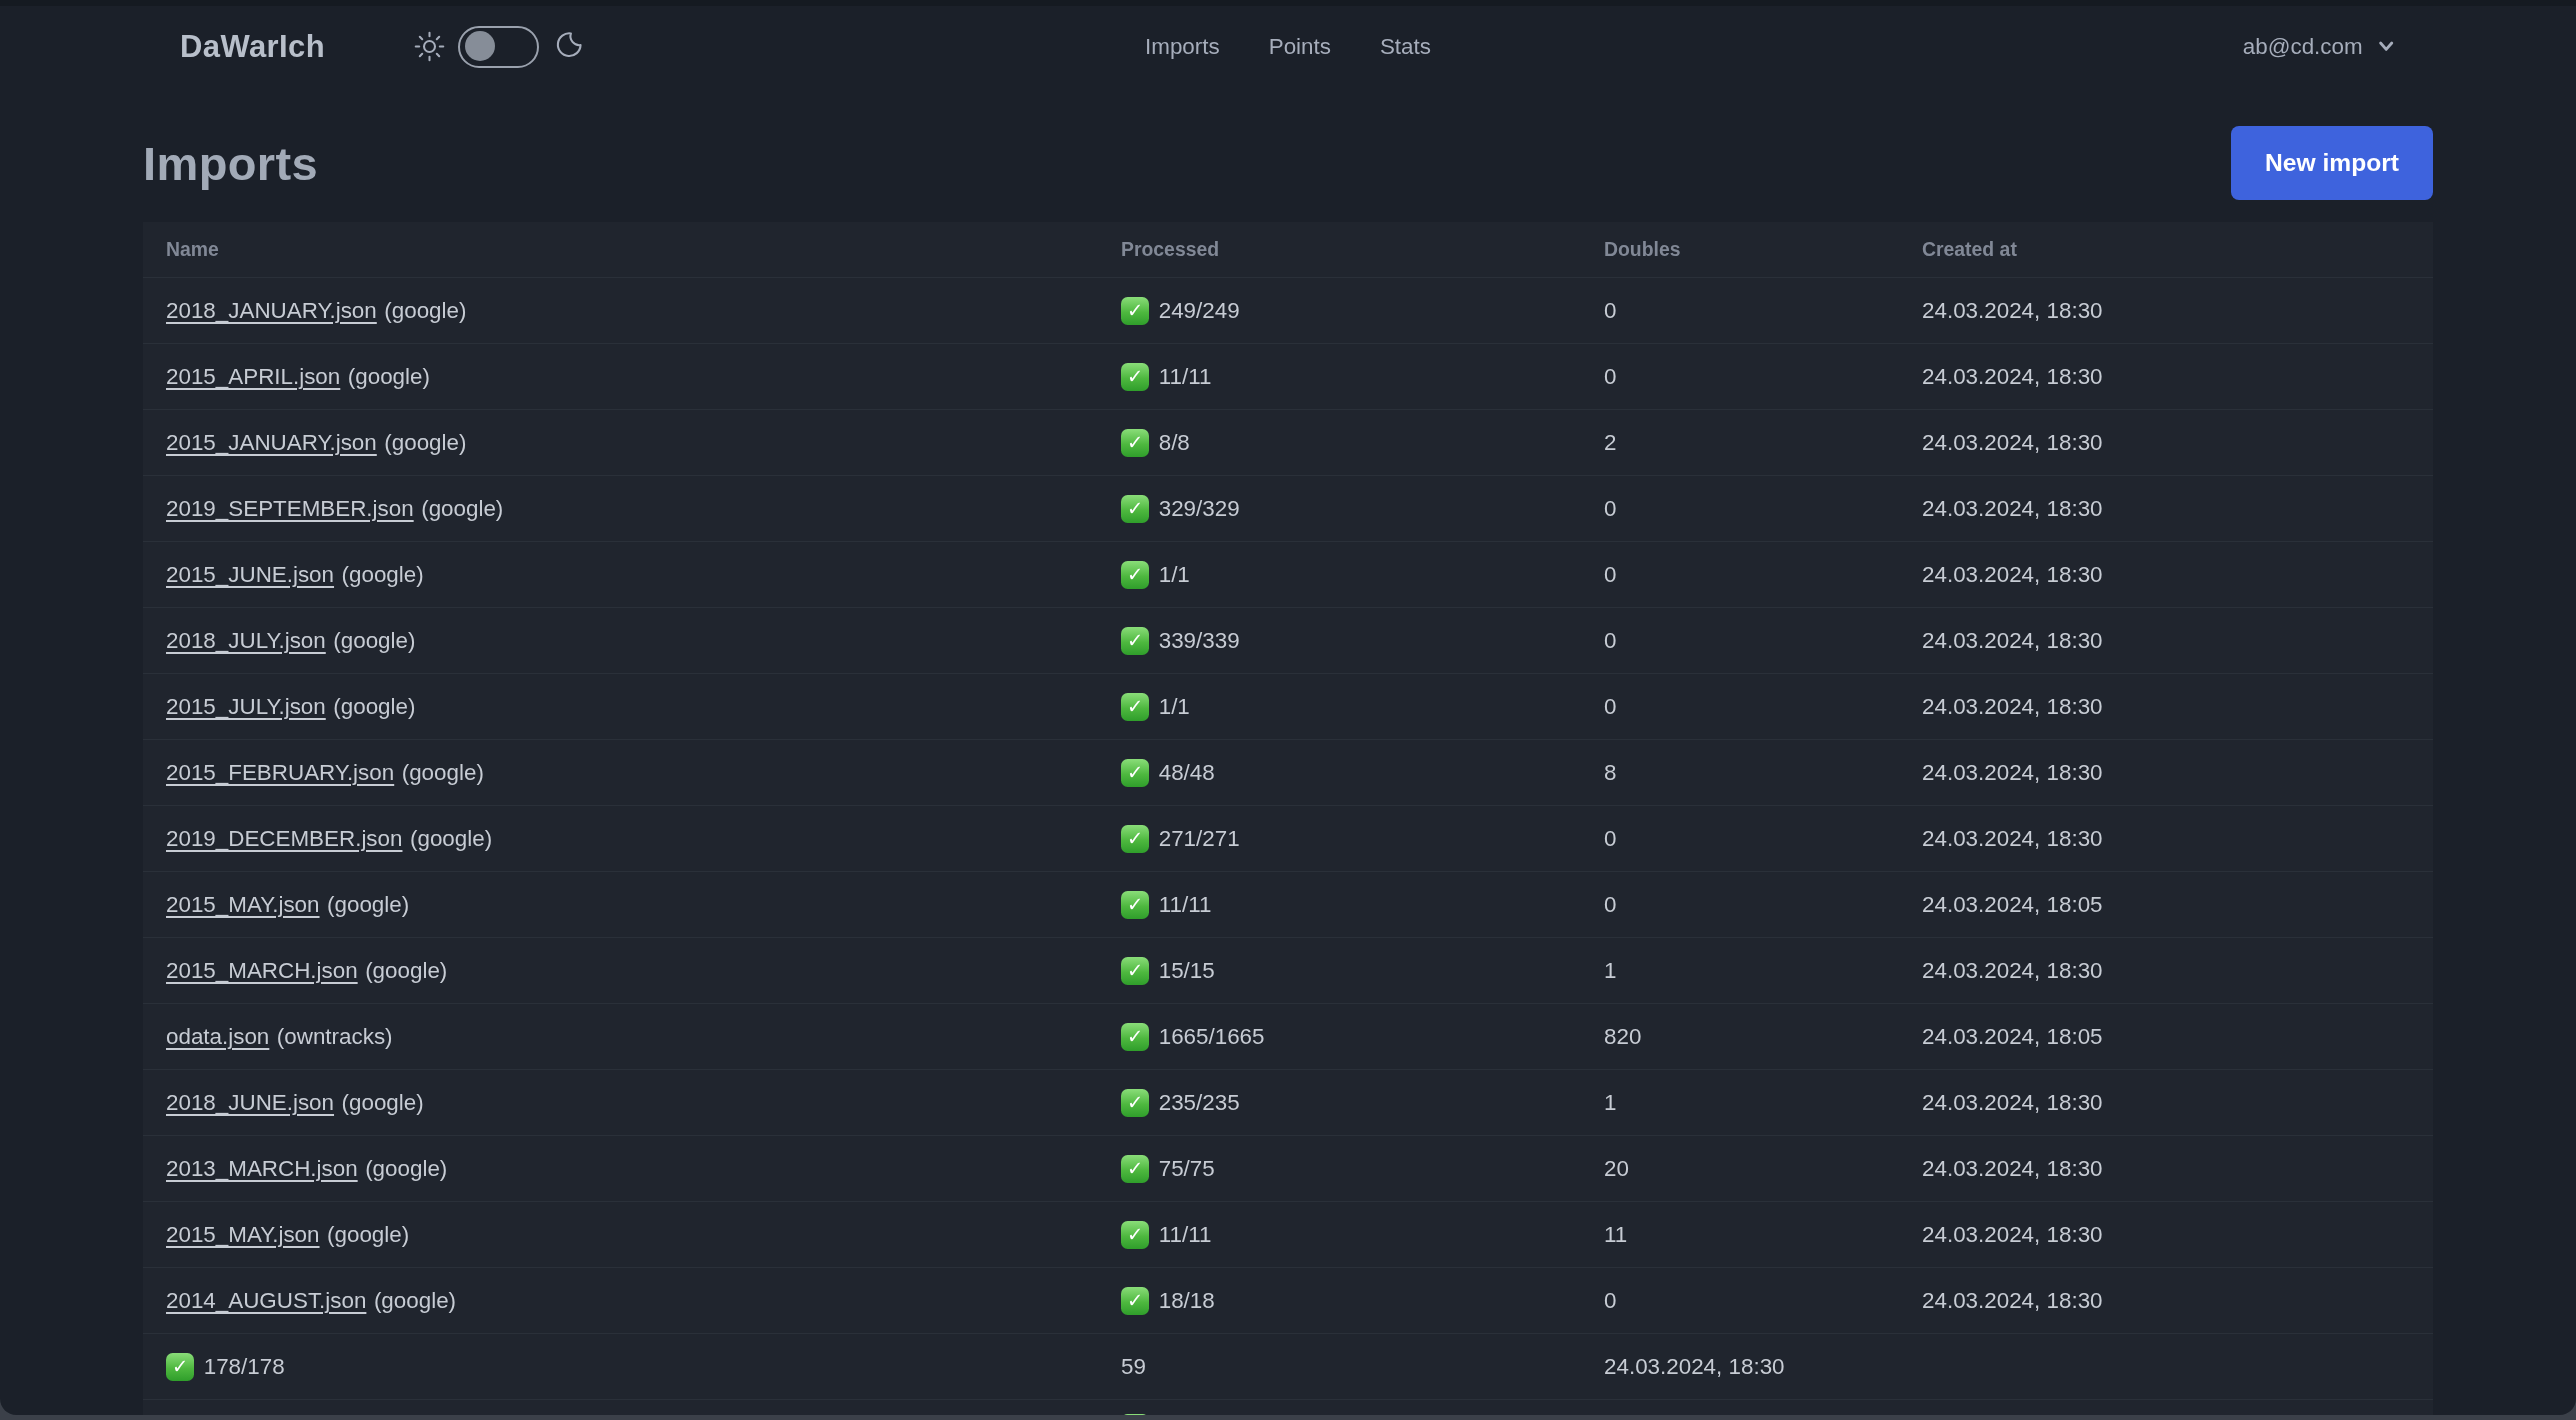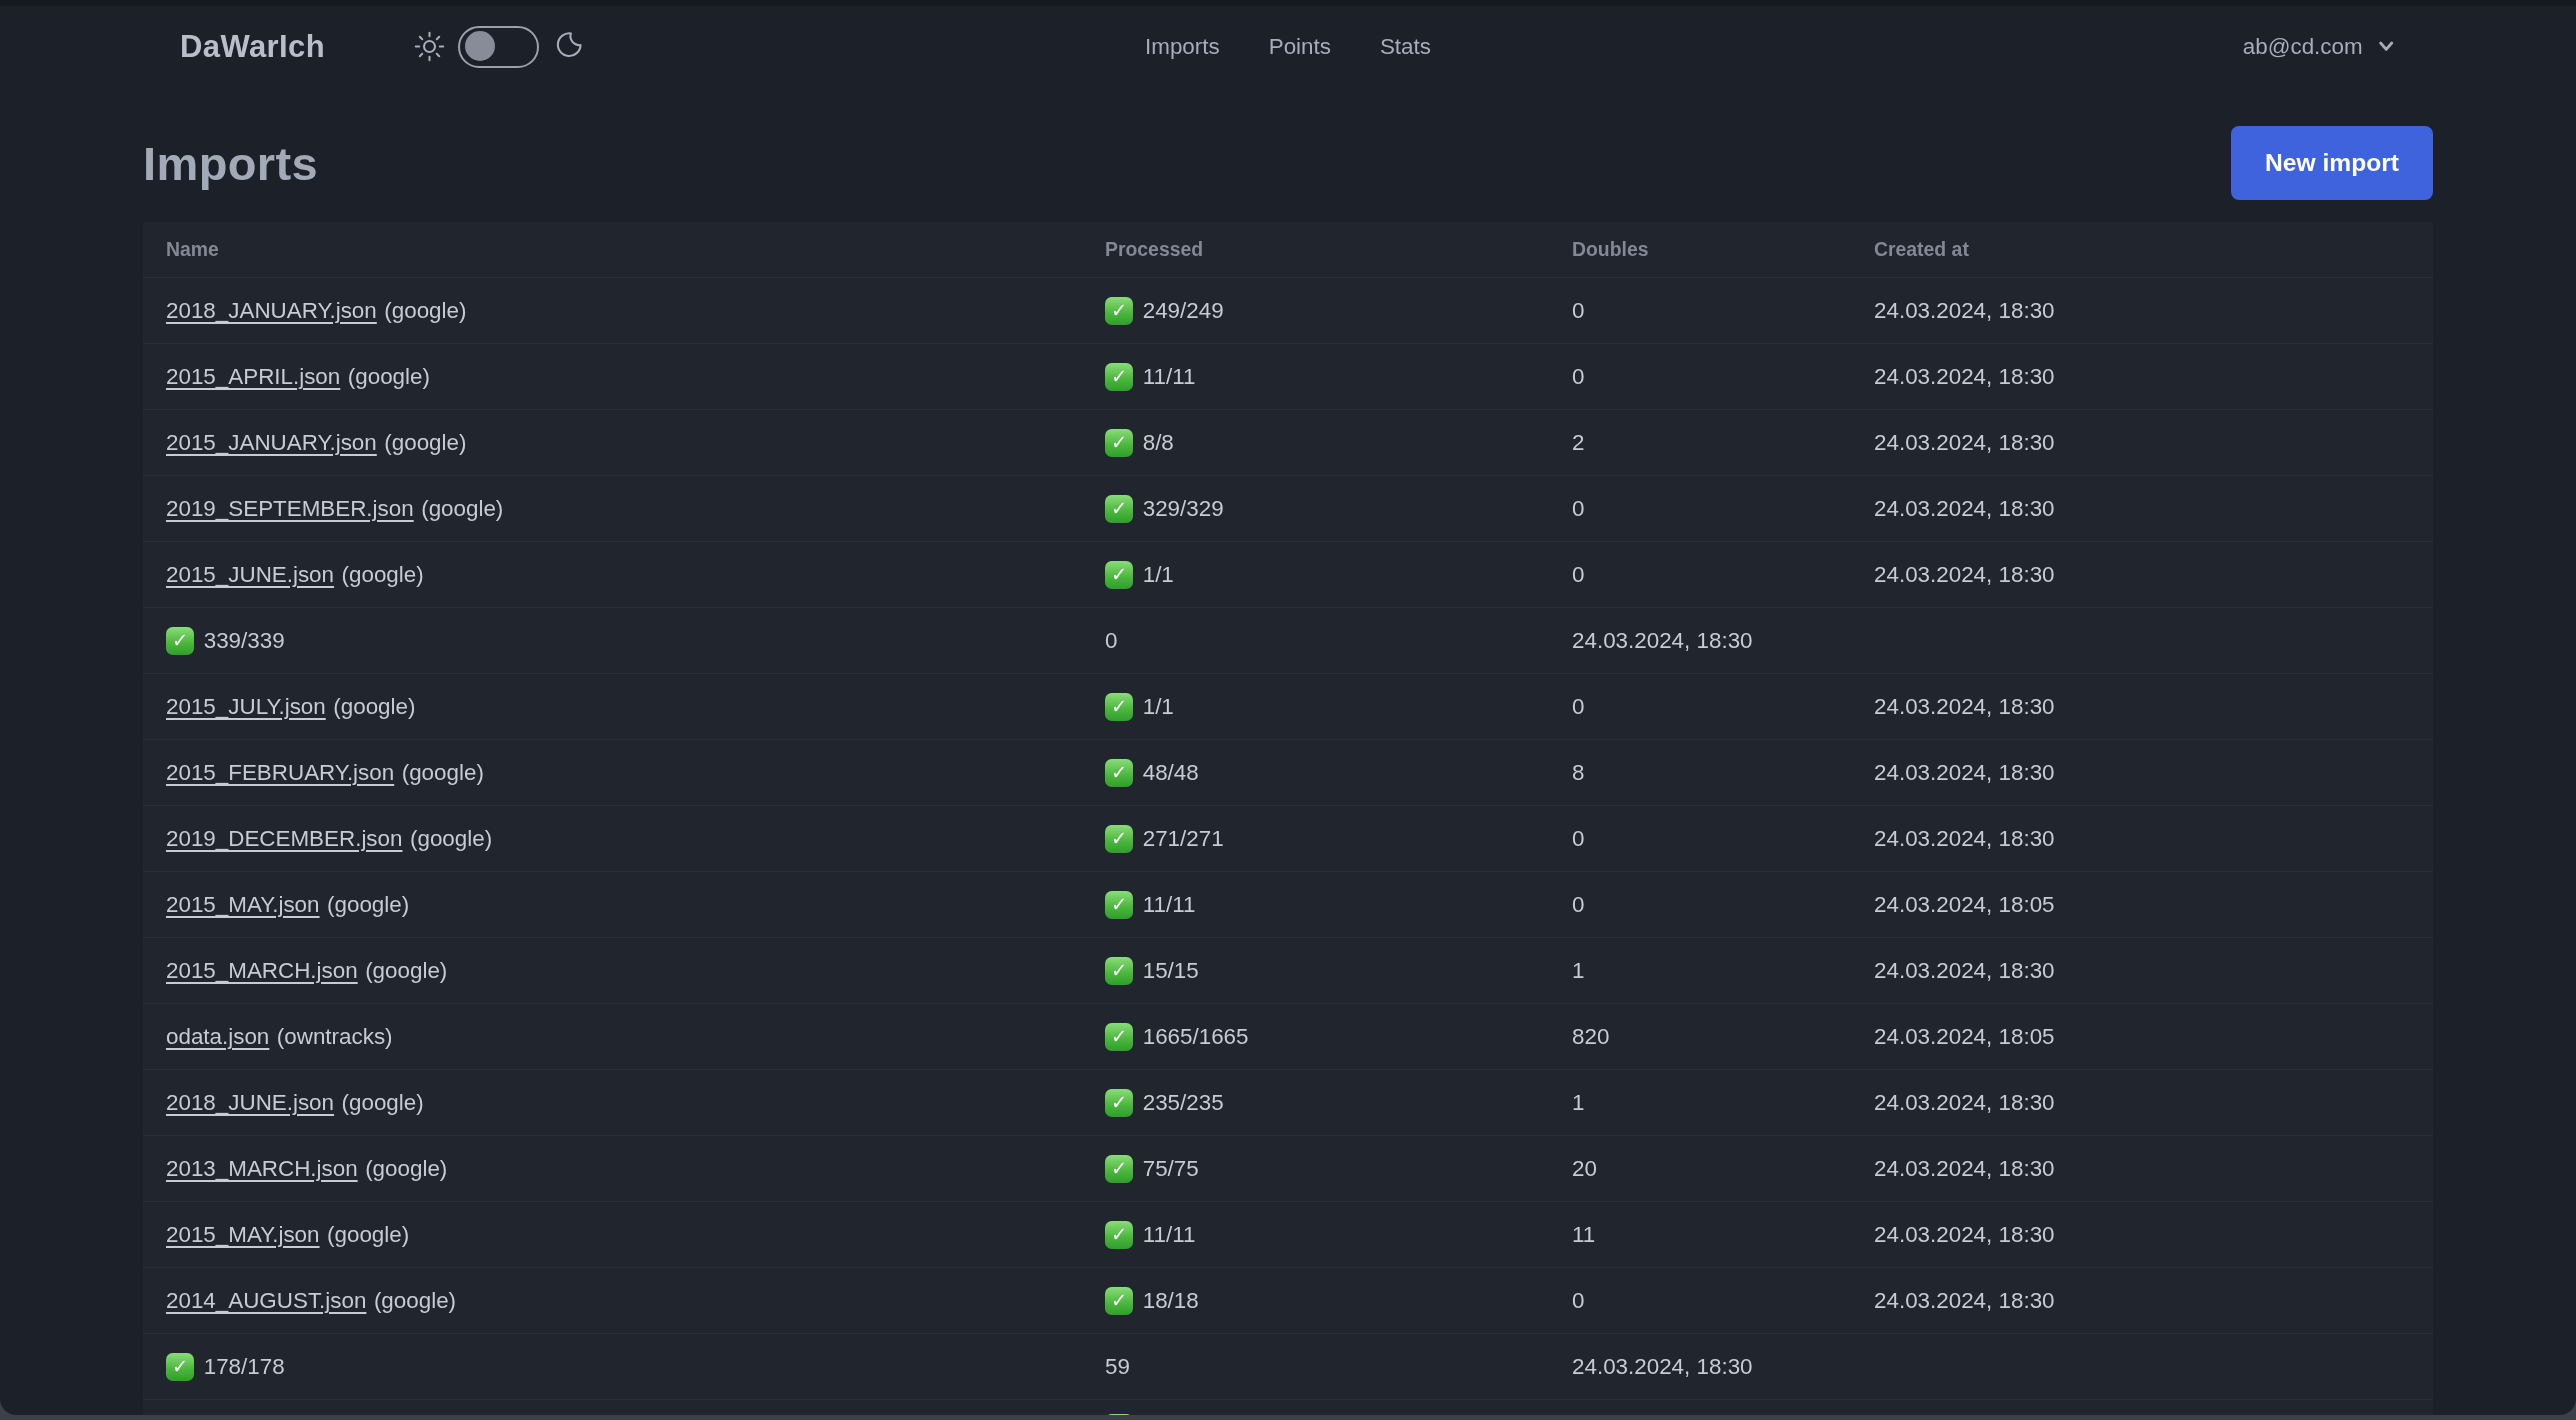--- a/index.html
+++ b/index.html
@@ -87,20 +87,21 @@
     cursor: pointer;
   }
 
   
   .table { margin-top: 22.4px; background: #20252e; }
   .thead, .row {
     display: grid;
     grid-template-columns: 939px 467px 302px 1fr;
     align-items: center;
     padding-left: 23px;
+    gap: 16px;
   }
   .thead { height: 55px; }
   .th { font-size: 19.4px; font-weight: 700; color: #818896; }
   .row {
     height: 66px;
     border-top: 1.5px solid #2a3039;
     font-size: 22.4px;
     color: #c7ccd4;
   }
   .file-link {
@@ -253,20 +254,23 @@
       <span class="check-box">
                 <span class="glyph">✓</span>
               </span>
       <span>1/1</span>
     </span>
     <span>0</span>
     <span>24.03.2024, 18:30</span>
   </div>
 
   <div class="row">
+    <span class="cell-name">
+      <a class="file-link">2018_JULY.json</a><span class="source">(google)</span>
+    </span>
     <span class="cell-processed">
       <span class="check-box">
                 <span class="glyph">✓</span>
               </span>
       <span>339/339</span>
     </span>
     <span>0</span>
     <span>24.03.2024, 18:30</span>
   </div>
 

